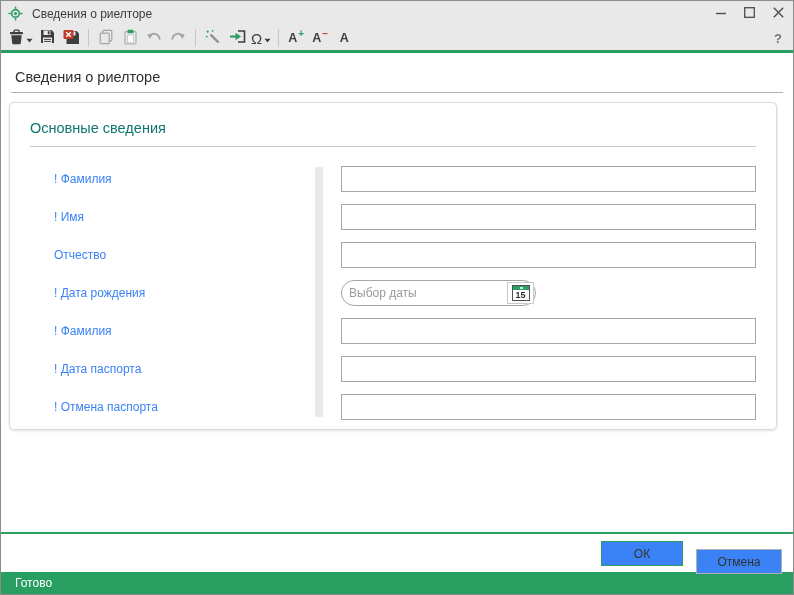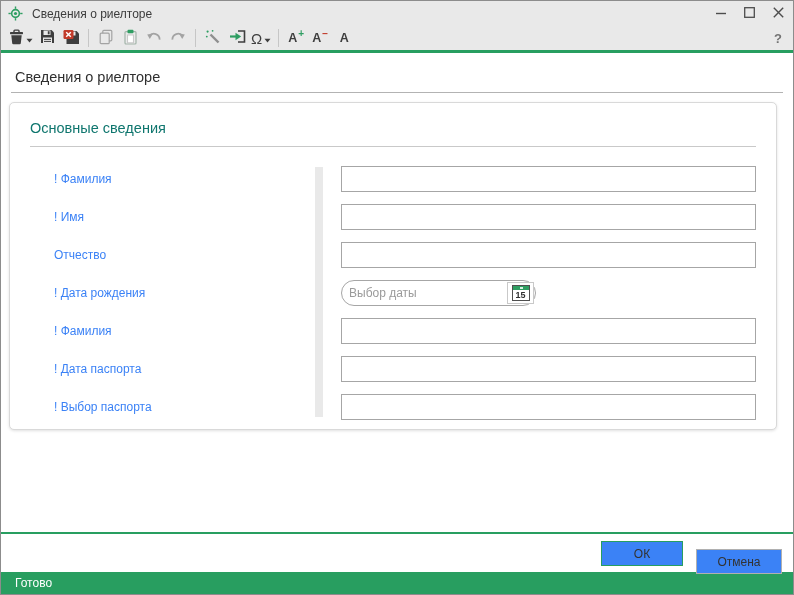--- a/index.html
+++ b/index.html
@@ -317,21 +317,21 @@
           <label class="field-label">! Фамилия</label>
           <input class="field-input" value="" style="">
         </div>
 
         <div class="form-row">
           <label class="field-label">! Дата паспорта</label>
           <input class="field-input" value="" style="">
         </div>
 
         <div class="form-row">
-          <label class="field-label">! Выбор паспорта</label>
+          <label class="field-label">! Отмена паспорта</label>
           <input class="field-input" value="" style="">
         </div>
       </div>
     </div>
   </div>
 
   <div class="footer">
     <button class="btn btn-ok">ОК</button>
     <button class="btn btn-cancel">Отмена</button>
   </div>

